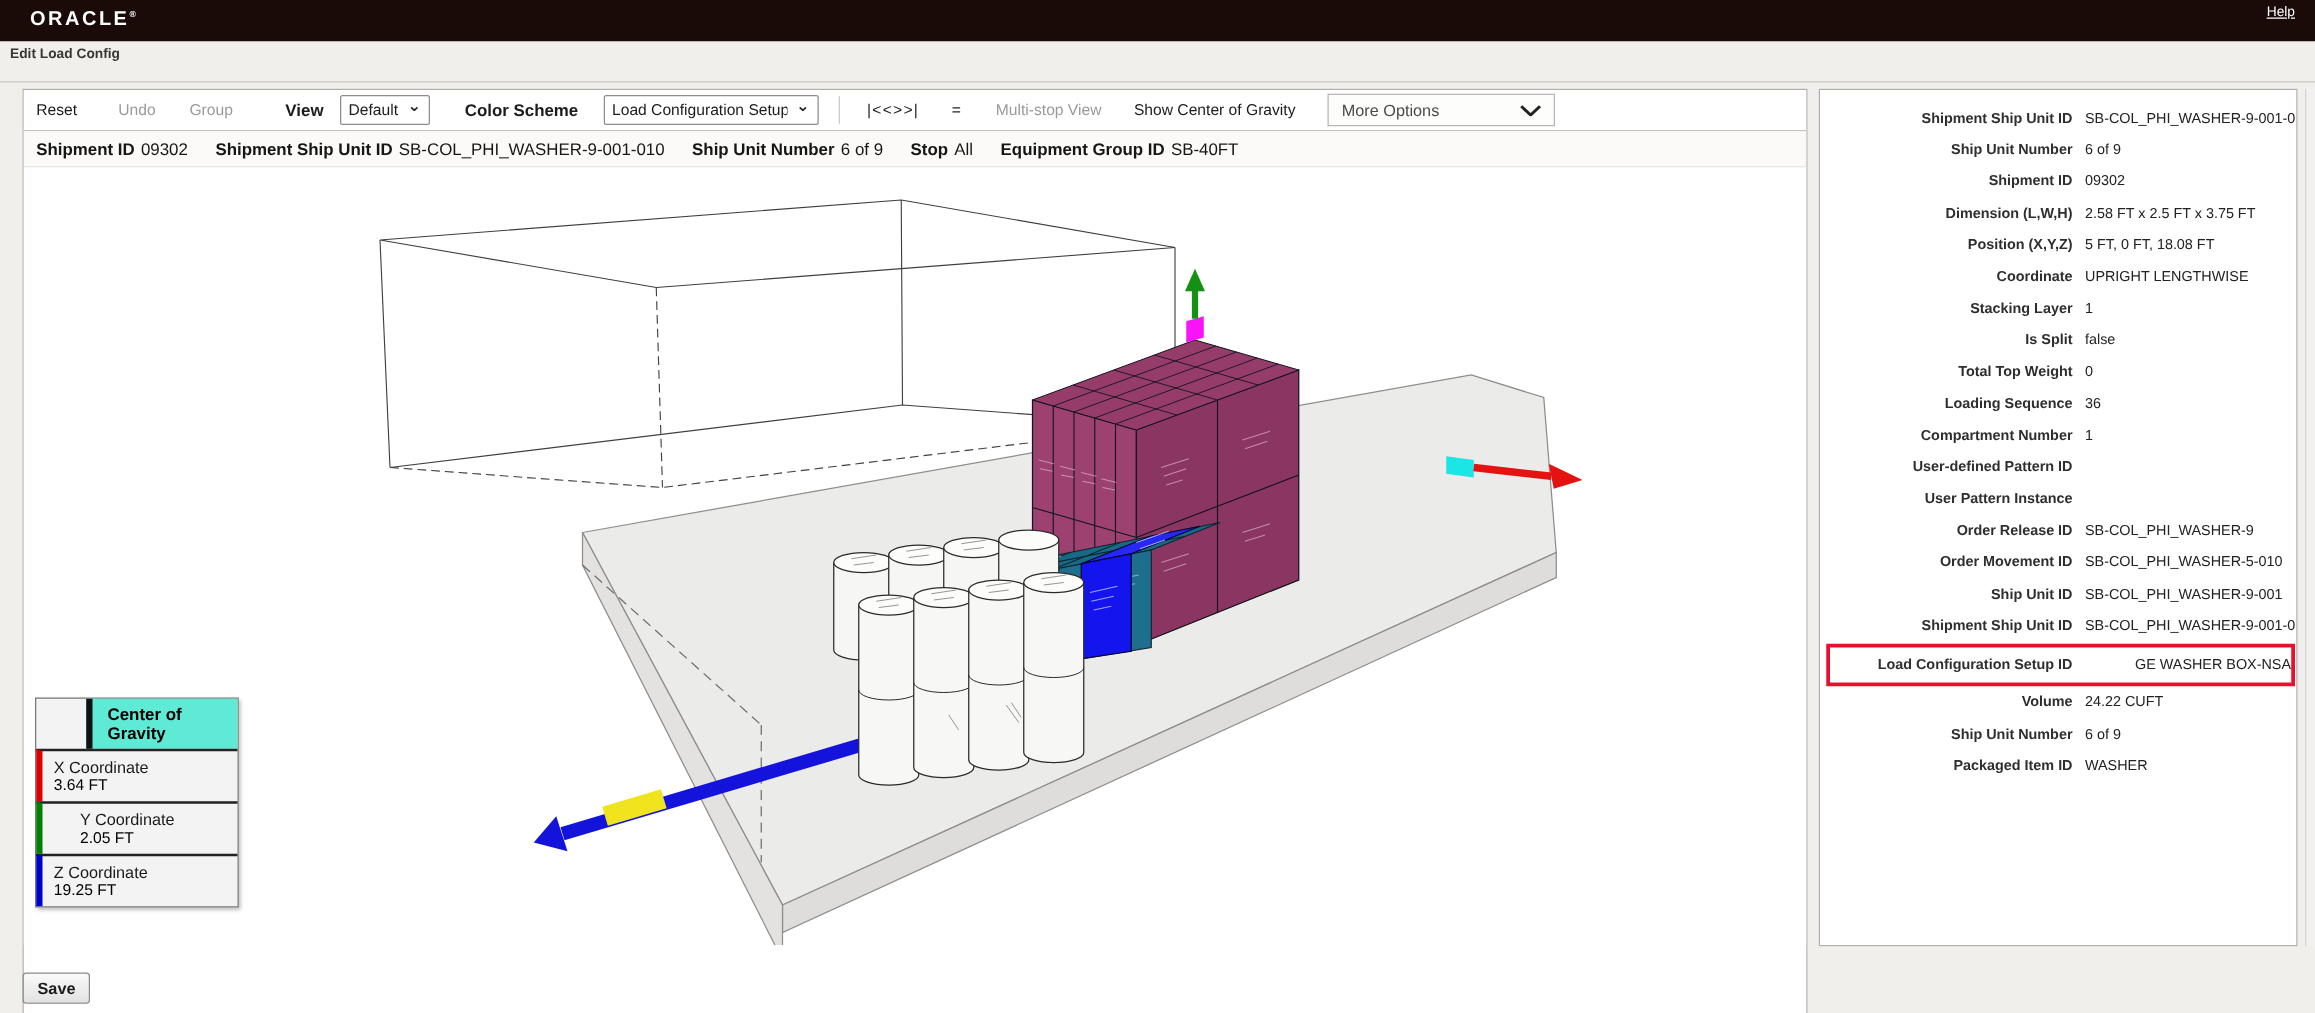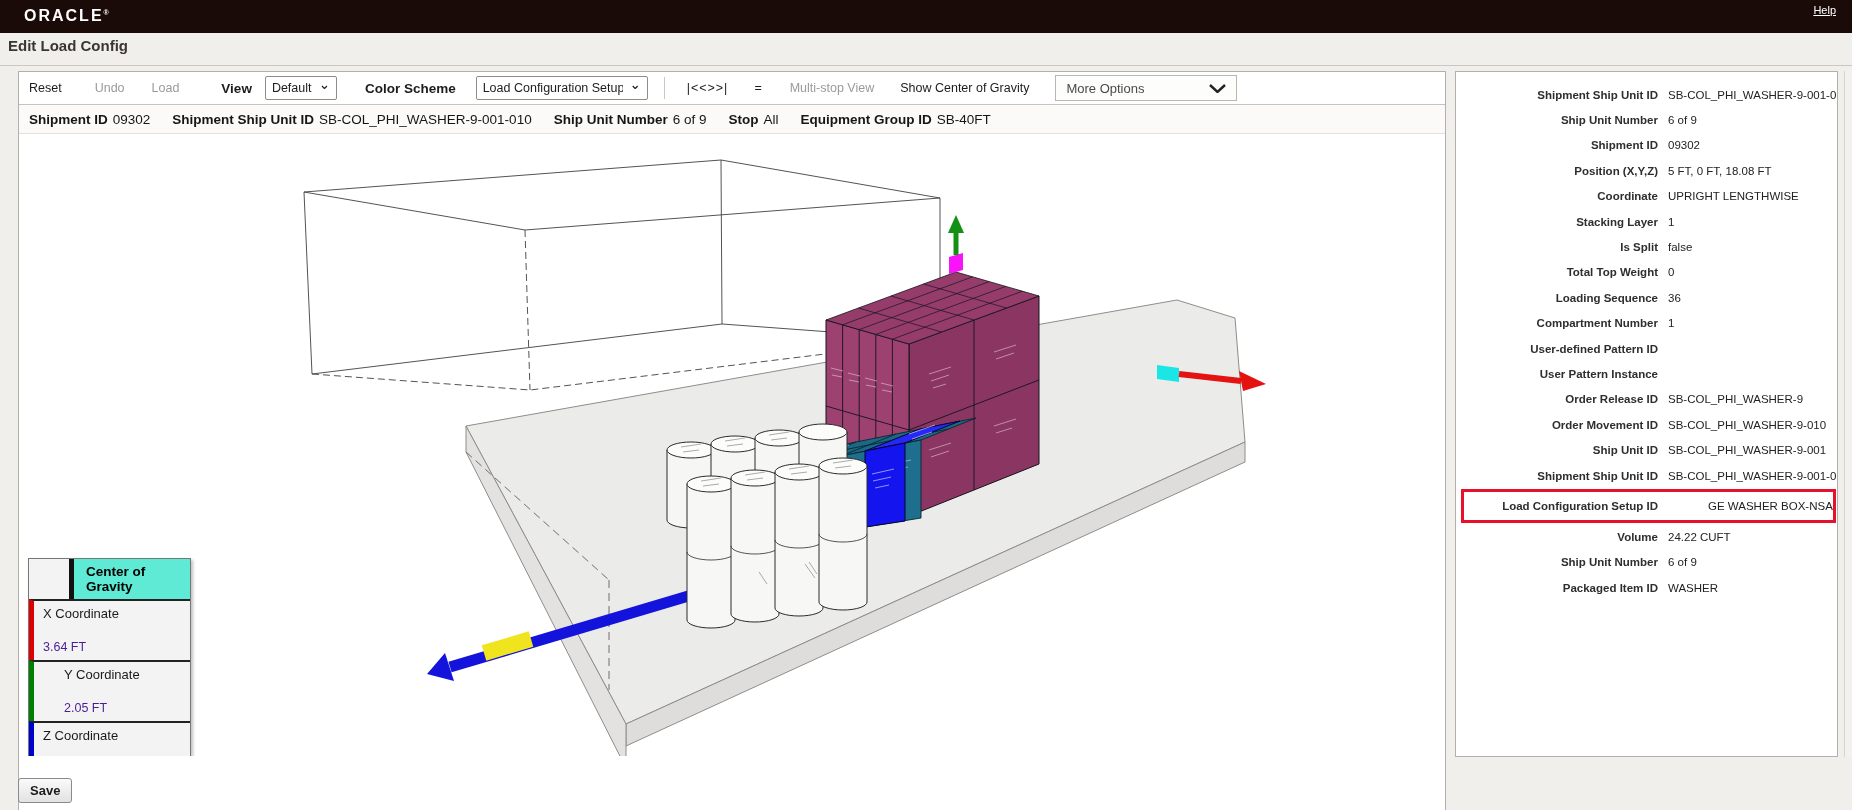--- a/index.html
+++ b/index.html
@@ -7,21 +7,21 @@
     font-family:"Liberation Sans","DejaVu Sans",sans-serif; background:#f1efec; }
 
   
   .topbar { position:absolute; left:0; top:0; width:1852px; height:33px; background:#1a0b08; }
   .logo { position:absolute; left:24px; top:7px; color:#fff; font-weight:bold;
     font-size:16px; letter-spacing:2px; }
   .logo sup { font-size:7px; }
   .help-link { position:absolute; right:16px; top:4px; color:#fff; font-size:11px;
     text-decoration:underline; cursor:pointer; }
 
-  .page-title { position:absolute; left:8px; top:37px; font-size:15px; font-weight:bold;
+  .page-title { position:absolute; left:8px; top:37px; font-size:11px; font-weight:bold;
     color:#3a3632; }
   .title-rule { position:absolute; left:0; top:65px; width:1852px; border-bottom:1px solid #cac6c2; }
 
   .panel { position:absolute; background:#fff; border:1px solid #b3afab; }
   #left-panel  { left:18px; top:71px; width:1428px; height:752px; }
   #right-panel { left:1455px; top:71px; width:383px; height:686px; padding-top:10px; overflow:hidden; }
   .scroll-strip { position:absolute; left:1844px; top:71px; width:8px; height:686px;
     background:#f3f1ef; border-left:1px solid #d7d3cf; }
 
   
@@ -53,21 +53,21 @@
   .viewport { position:absolute; left:0; top:62px; width:1426px; height:622px; background:#fff;
     overflow:hidden; }
 
   
   .cog { position:absolute; left:9px; top:424px; width:163px; border:1px solid #777;
     background:#f3f3f3; box-shadow:2px 2px 3px rgba(0,0,0,.25); font-size:13px; }
   .cog-title { border-left:5px solid #111; background:#5eead4; font-weight:bold;
     font-size:13.5px; padding:5px 0 5px 12px;margin-left:40px; }
   .cog-row { border-top:2px solid #222; padding:5px 0 6px 9px; }
   .cog-row .cl { color:#1a1a1a; }
-  .cog-row .cv { color:#4c1d95; font-size:12.5px; margin-top:19px; }
+  .cog-row .cv { color:#000000; font-size:12.5px; margin-top:0; }
 
   
   .d-row { display:flex; align-items:center; height:25.4px; font-size:11.5px; }
   .d-lbl { width:202px; text-align:right; font-weight:bold; color:#2e2e2e; flex:none; }
   .d-val { margin-left:10px; color:#222; white-space:nowrap; overflow:hidden; flex:1; }
   .d-row.hl { height:34px; border:3px solid #e8112d; margin:1px 1px 1px 5px;gap:40px; }
   .d-row.hl .d-lbl { width:194px; }
 
   
   .save-btn { position:absolute; left:18px; top:778px; height:25px; padding:0 11px;
@@ -84,21 +84,21 @@
 </div>
 
 <div class="page-title">Edit Load Config</div>
 <div class="title-rule"></div>
 
 <div class="panel" id="left-panel">
 
   <div class="toolbar">
     <span class="tb-btn" style="margin-left:10px">Reset</span>
     <span class="tb-btn tb-disabled" style="margin-left:33px">Undo</span>
-    <span class="tb-btn tb-disabled" style="margin-left:27px">Load</span>
+    <span class="tb-btn tb-disabled" style="margin-left:27px">Group</span>
     <span class="tb-label" style="margin-left:42px">View</span>
     <span class="sel" style="margin-left:13px">
       <select><option>Default</option></select>
     </span>
     <span class="tb-label" style="margin-left:28px">Color Scheme</span>
     <span class="sel" style="margin-left:20px">
       <select style="width:172px"><option>Load Configuration Setup</option></select>
     </span>
     <span class="vdiv" style="margin-left:16px"></span>
     <span class="tb-btn" style="margin-left:22px;letter-spacing:1px">|&lt;&lt;&gt;&gt;|</span>
@@ -235,20 +235,24 @@
     </div>
     <div class="d-row">
       <div class="d-lbl">Ship Unit Number</div>
       <div class="d-val">6 of 9</div>
     </div>
     <div class="d-row">
       <div class="d-lbl">Shipment ID</div>
       <div class="d-val">09302</div>
     </div>
     <div class="d-row">
+      <div class="d-lbl">Dimension (L,W,H)</div>
+      <div class="d-val">2.58 FT x 2.5 FT x 3.75 FT</div>
+    </div>
+    <div class="d-row">
       <div class="d-lbl">Position (X,Y,Z)</div>
       <div class="d-val">5 FT, 0 FT, 18.08 FT</div>
     </div>
     <div class="d-row">
       <div class="d-lbl">Coordinate</div>
       <div class="d-val">UPRIGHT LENGTHWISE</div>
     </div>
     <div class="d-row">
       <div class="d-lbl">Stacking Layer</div>
       <div class="d-val">1</div>
@@ -276,21 +280,21 @@
     <div class="d-row">
       <div class="d-lbl">User Pattern Instance</div>
       <div class="d-val"></div>
     </div>
     <div class="d-row">
       <div class="d-lbl">Order Release ID</div>
       <div class="d-val">SB-COL_PHI_WASHER-9</div>
     </div>
     <div class="d-row">
       <div class="d-lbl">Order Movement ID</div>
-      <div class="d-val">SB-COL_PHI_WASHER-9-010</div>
+      <div class="d-val">SB-COL_PHI_WASHER-5-010</div>
     </div>
     <div class="d-row">
       <div class="d-lbl">Ship Unit ID</div>
       <div class="d-val">SB-COL_PHI_WASHER-9-001</div>
     </div>
     <div class="d-row">
       <div class="d-lbl">Shipment Ship Unit ID</div>
       <div class="d-val">SB-COL_PHI_WASHER-9-001-01</div>
     </div>
     <div class="d-row hl">

